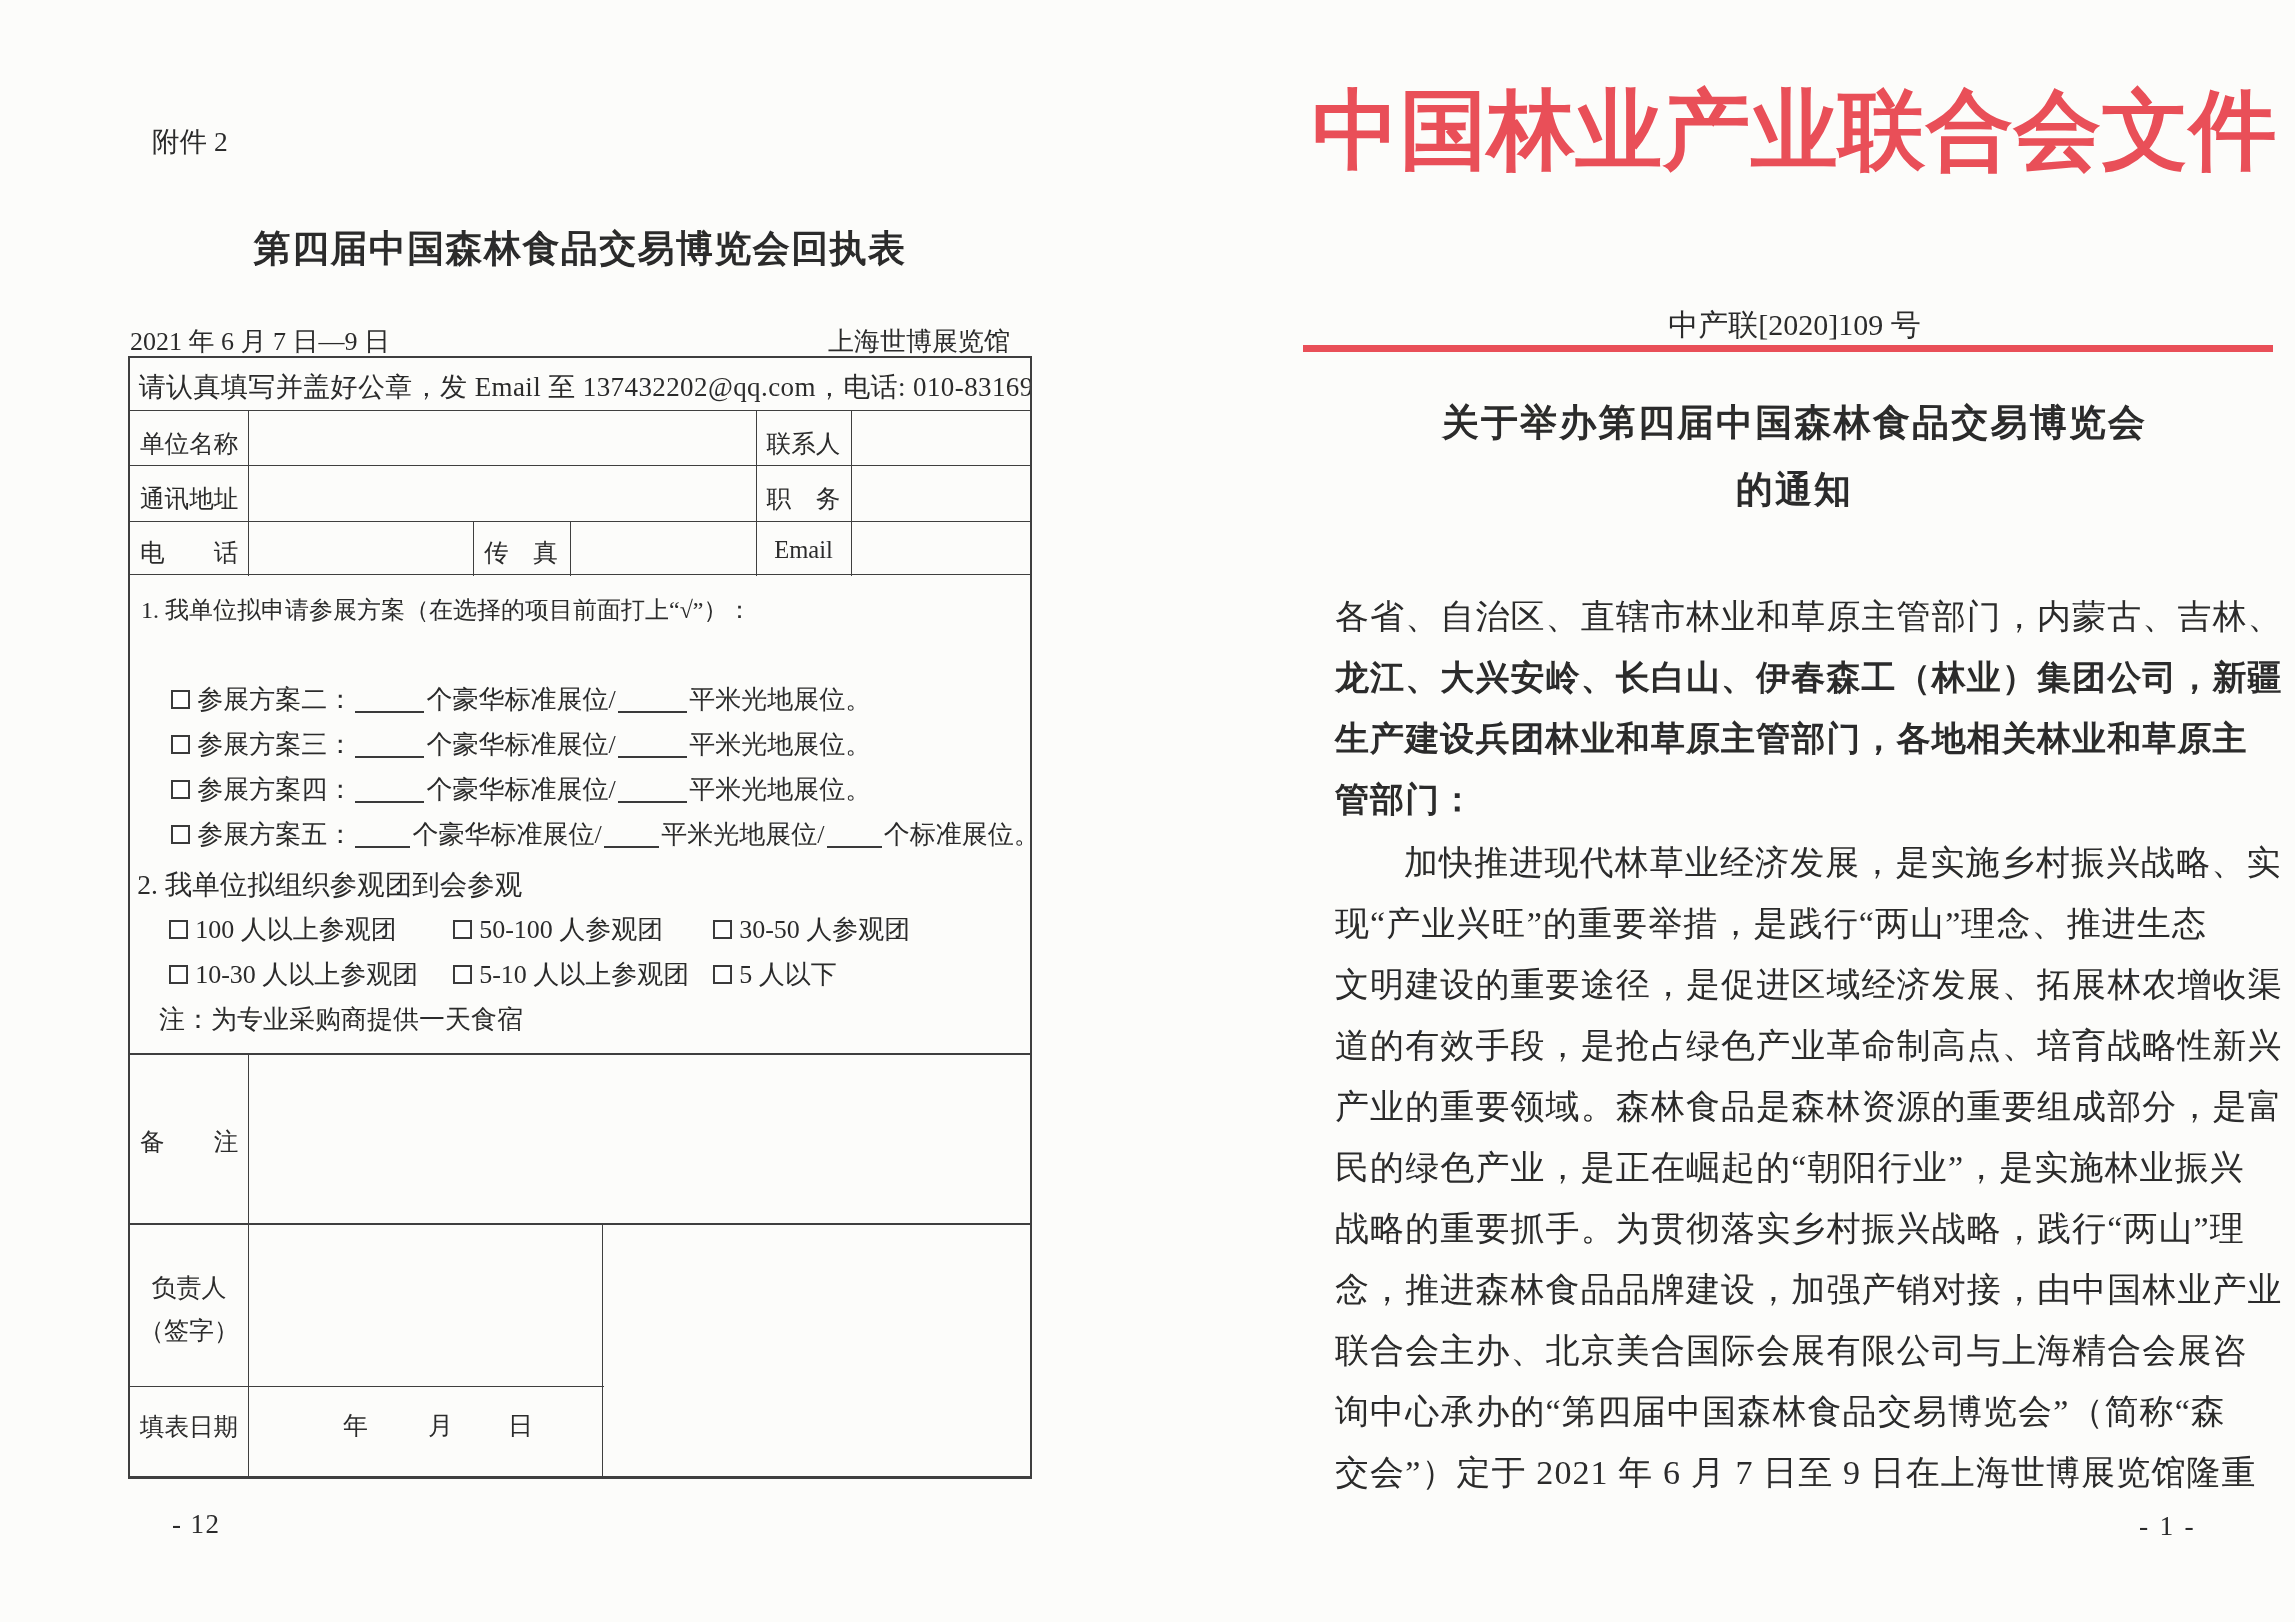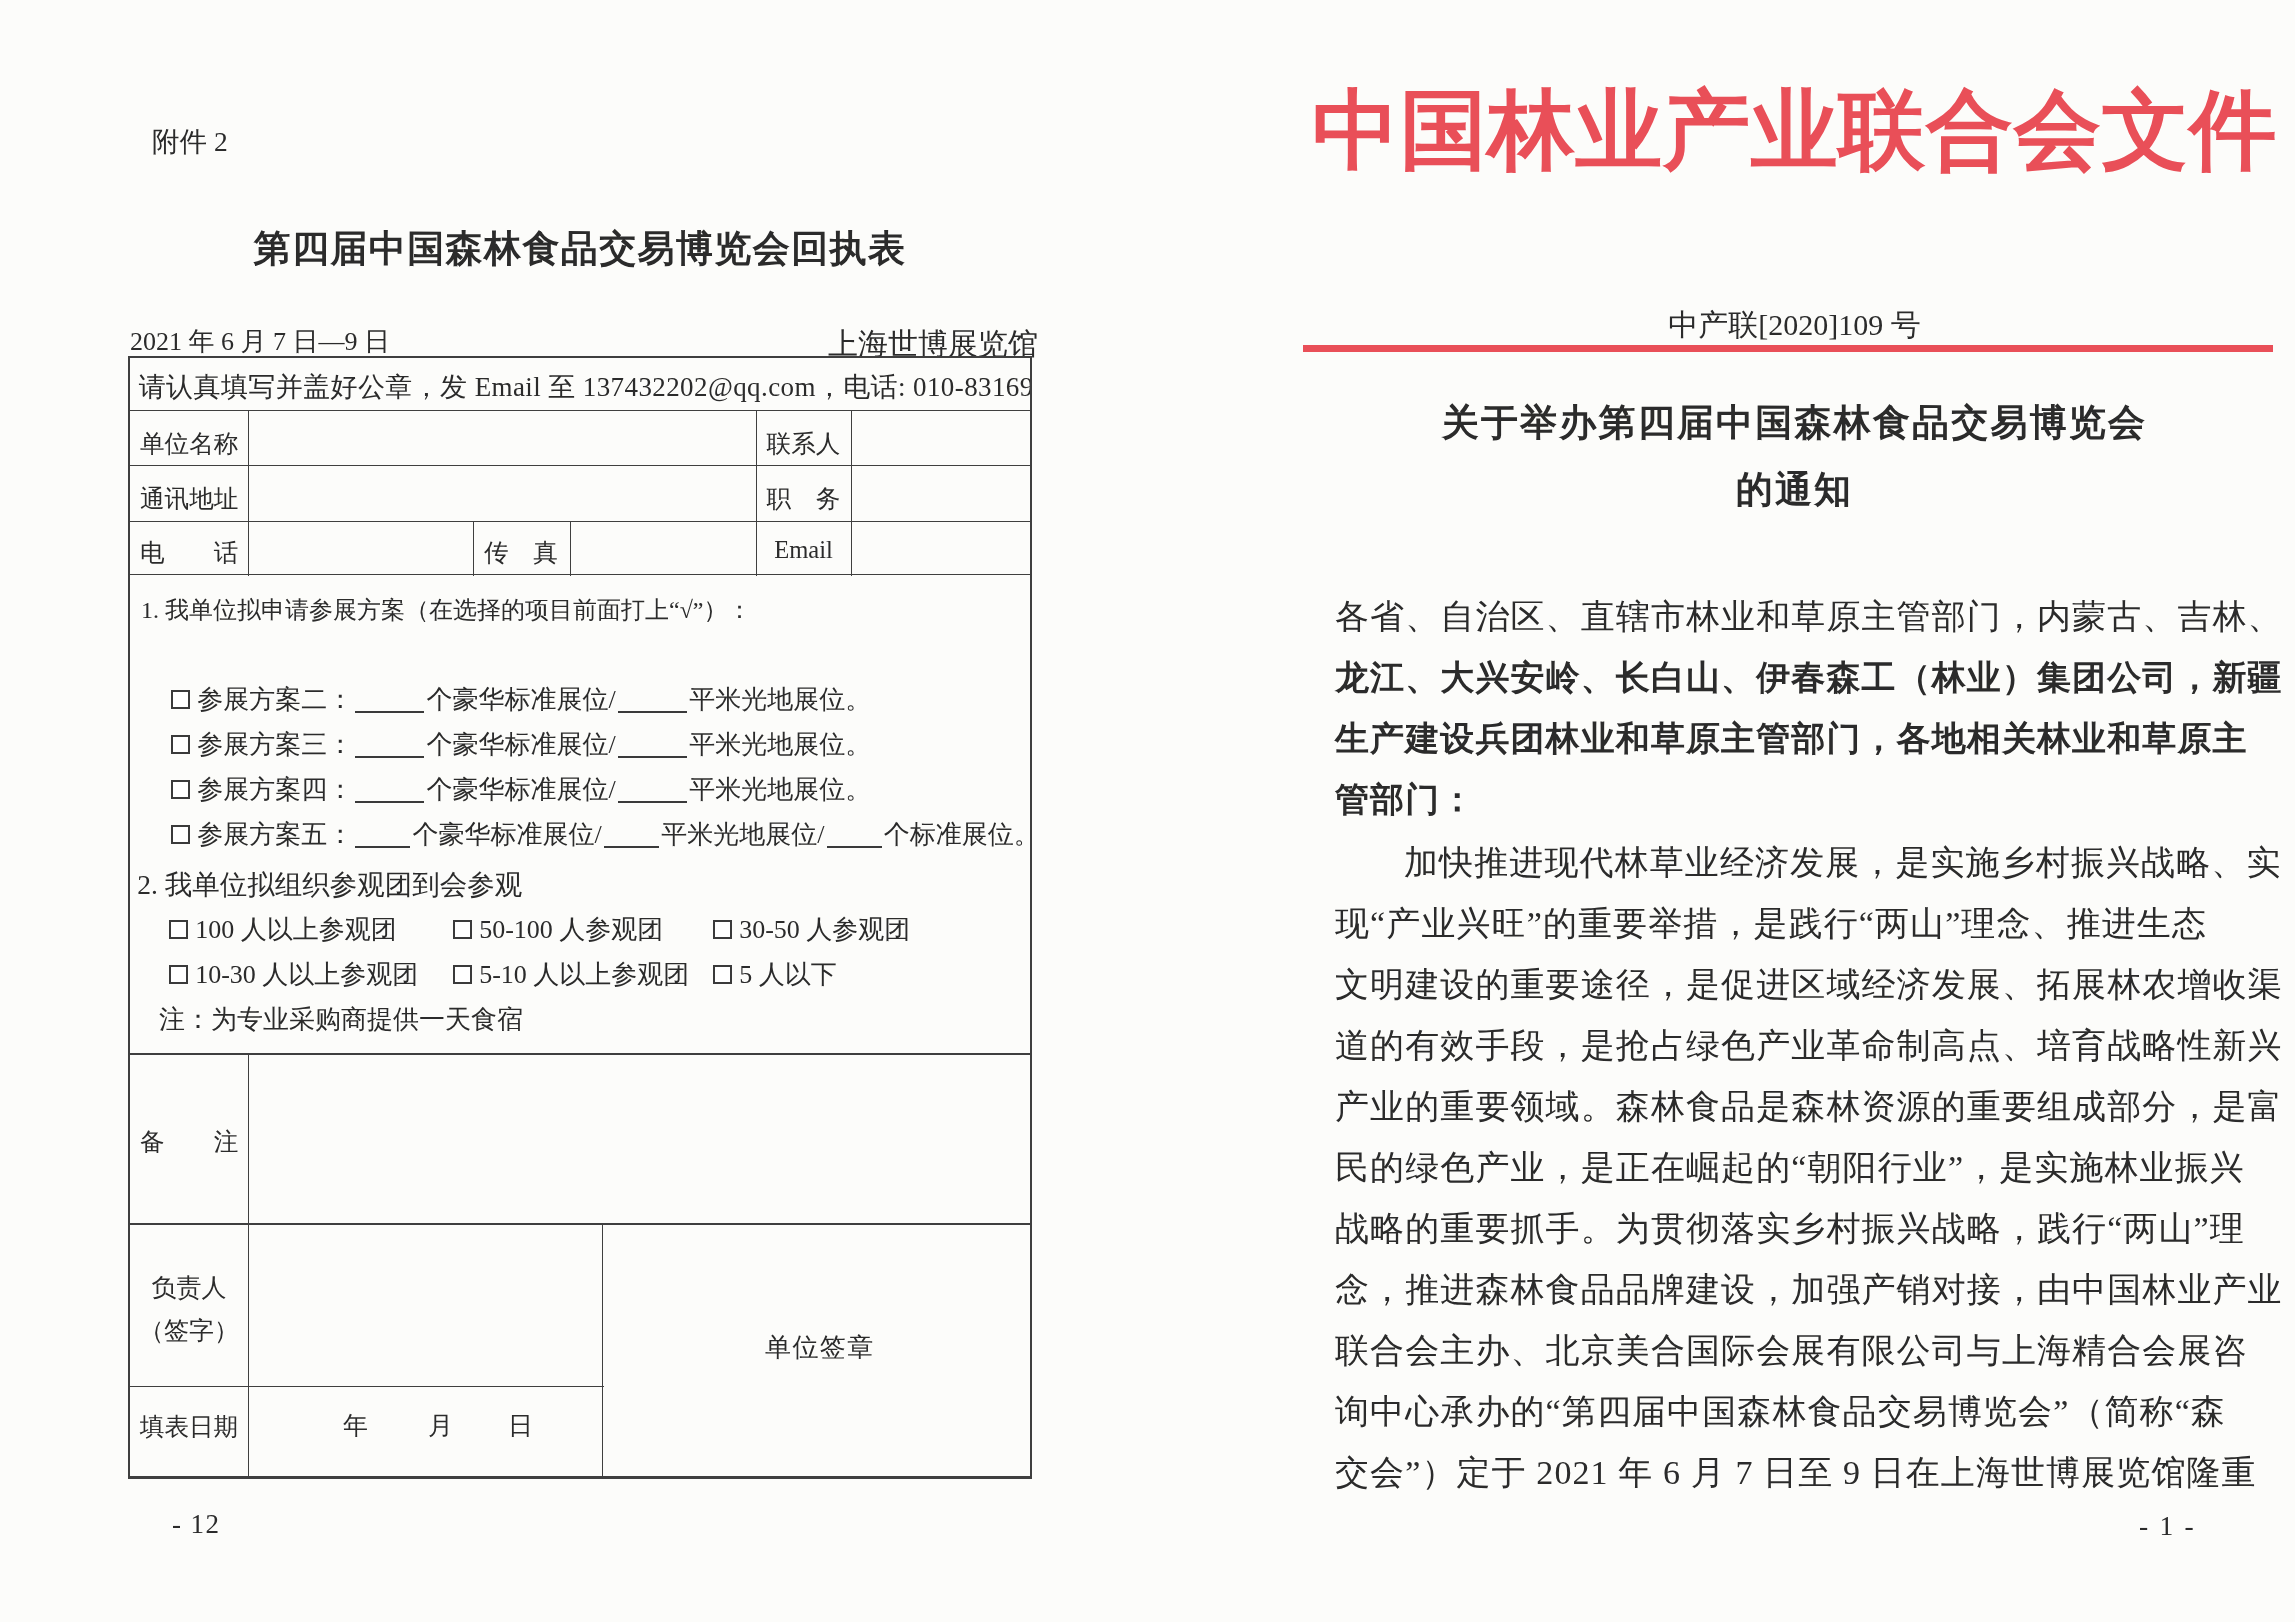--- a/index.html
+++ b/index.html
@@ -36,21 +36,21 @@
 </head>
 <body>
 
 <section>
 
   <div class="abs nw" style="left:152px;top:124px;font-size:27.5px;">附件 2</div>
 
   <div class="abs ctr bold nw" style="left:128px;top:224px;width:904px;font-size:37px;letter-spacing:1.4px;">第四届中国森林食品交易博览会回执表</div>
 
   <div class="abs nw" style="left:130px;top:324px;font-size:26px;">2021 年 6 月 7 日—9 日</div>
-  <div class="abs nw" style="left:828px;top:324px;font-size:30px;">上海世博展览馆</div>
+  <div class="abs nw" style="left:828px;top:324px;font-size:26px;">上海世博展览馆</div>
 
   <div class="form-box">
 
     <div class="hline" style="left:0;top:52px;width:904px;"></div>
     <div class="hline" style="left:0;top:107px;width:904px;"></div>
     <div class="hline" style="left:0;top:163px;width:904px;"></div>
     <div class="hline" style="left:0;top:216px;width:904px;"></div>
     <div class="hline" style="left:0;top:695px;width:904px;height:2.2px;"></div>
     <div class="hline" style="left:0;top:865px;width:904px;height:2.2px;"></div>
     <div class="hline" style="left:0;top:1028px;width:474px;"></div>
@@ -120,23 +120,20 @@
 
     <div class="abs nw" style="left:29px;top:644px;font-size:26px;">注：为专业采购商提供一天食宿</div>
 
     <div class="lbl" style="left:10px;top:767px;">备　　注</div>
     <div class="cell" style="left:119px;top:697px;width:785px;height:168px;"></div>
 
     <div class="lbl ctr" style="left:0;top:913px;width:118px;font-size:25px;">负责人</div>
     <div class="lbl ctr" style="left:0;top:956px;width:118px;font-size:25px;">（签字）</div>
     <div class="cell" style="left:119px;top:867px;width:353px;height:161px;"></div>
 
-    <div class="cell ctr" style="left:474px;top:867px;width:430px;height:256px;">
-      <span class="abs nw" style="left:161px;top:105px;font-size:26px;letter-spacing:1.4px;">单位签章</span>
-    </div>
 
     <div class="lbl ctr" style="left:0;top:1052px;width:118px;">填表日期</div>
     <div class="cell" style="left:119px;top:1029px;width:353px;height:94px;">
       <span class="abs nw" style="left:94px;top:22.4px;font-size:25px;">年</span>
       <span class="abs nw" style="left:179px;top:22.4px;font-size:25px;">月</span>
       <span class="abs nw" style="left:259px;top:22.4px;font-size:25px;">日</span>
     </div>
   </div>
 
   <div class="abs nw" style="left:172px;top:1509px;font-size:27px;letter-spacing:1.4px;">- 12</div>

